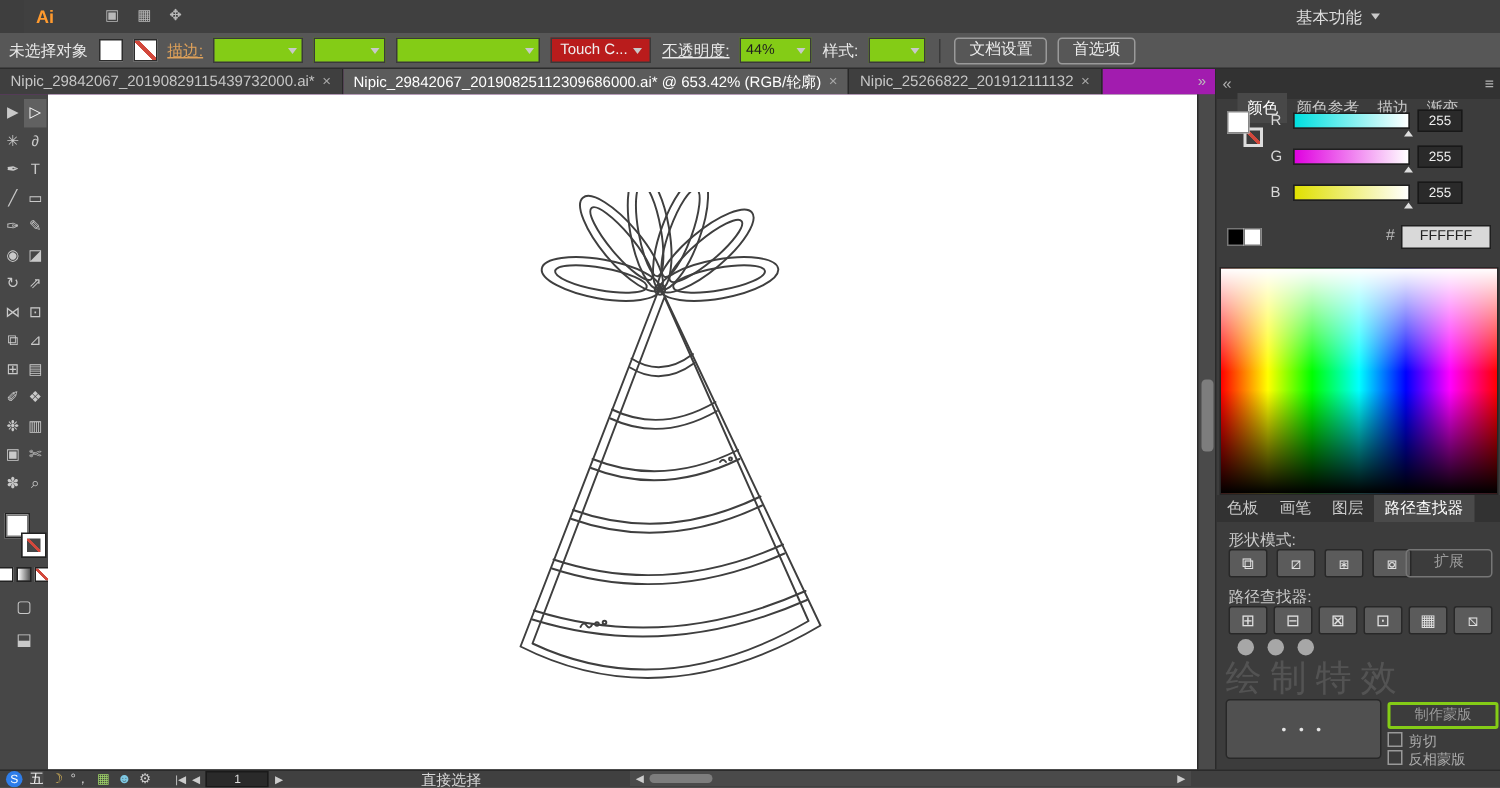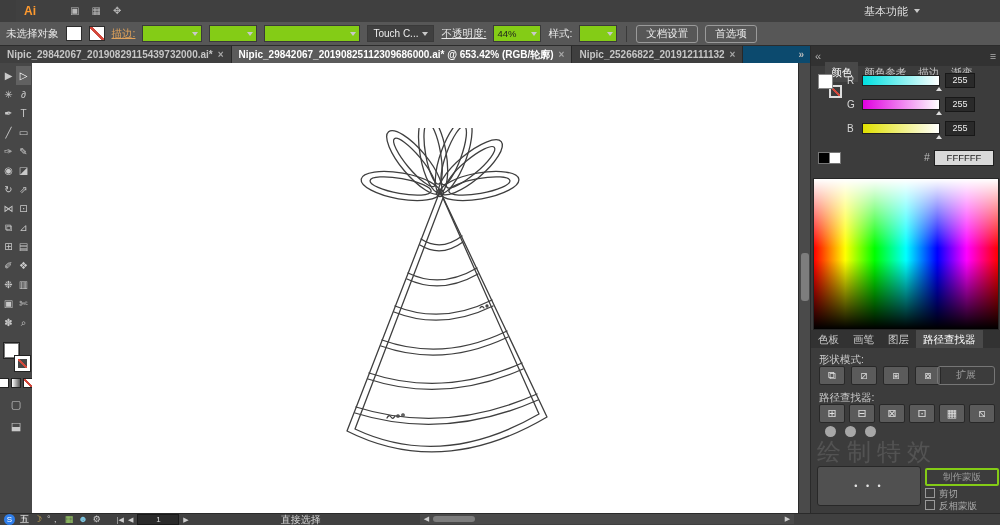--- a/index.html
+++ b/index.html
@@ -21,30 +21,30 @@
   #controlbar{position:absolute;left:0;top:22px;width:100%;height:24px;background:#575757;
               border-bottom:1px solid #2c2c2c;display:flex;align-items:center;gap:7px;
               padding-left:6px;box-sizing:border-box;font-size:10.5px;color:#e8e8e8;}
   .swatch{width:14px;height:13px;border:1px solid #2c2c2c;background:#fff;flex:0 0 auto;}
   .stroke-none{background:linear-gradient(45deg,transparent 42%,#d2483c 42%,#d2483c 58%,transparent 58%),#fff;}
   .cb-link{text-decoration:underline;white-space:nowrap;}
   .stroke-link{color:#e0a25a;}
   .cb-drop{height:15px;background:#84cc16;border:1px solid #3a3a3a;display:flex;align-items:center;
            padding:0 3px;flex:0 0 auto;color:#222;font-size:9px;}
   .w52{width:52px;} .w40{width:40px;} .w88{width:88px;} .w46{width:40px;} .w34{width:30px;}
-  .cb-box{height:15px;background:#404040;border:1px solid #3a3a3a;display:flex;align-items:center;
+  .cb-box{height:15px;background:#b91c1c;border:1px solid #3a3a3a;display:flex;align-items:center;
           gap:4px;padding:0 5px;font-size:10px;color:#eee;flex:0 0 auto;}
   .cb-sep{width:1px;height:16px;background:#3a3a3a;margin:0 2px;}
   .cb-btn{height:16px;border:1px solid #9a9a9a;border-radius:3px;padding:0 9px;line-height:15px;
           color:#ececec;white-space:nowrap;flex:0 0 auto;}
   .cb-drop .val{margin-right:auto;color:#1e1e1e;font-size:9.5px;}
 
   
-  #tabbar{position:absolute;left:0;top:46px;width:810px;height:17px;background:#0c4a6e;
-          display:flex;font-size:10px;color:#c6c6c6;overflow:hidden;font-weight:bold;}
+  #tabbar{position:absolute;left:0;top:46px;width:810px;height:17px;background:#a21caf;
+          display:flex;font-size:10px;color:#c6c6c6;overflow:hidden;}
   .doc-tab{display:flex;align-items:center;gap:5px;padding:0 7px;background:#3f3f3f;
            border-right:1px solid #282828;white-space:nowrap;overflow:hidden;min-width:0;}
   .doc-tab.fixed{flex-shrink:0;}
   .doc-tab.active{background:#5b5b5b;color:#fff;}
   .tab-title{overflow:hidden;text-overflow:clip;white-space:nowrap;}
   .tab-close{color:#a8a8a8;font-size:10px;}
   #tab-overflow{margin-left:auto;padding:0 6px;line-height:17px;color:#bbb;flex-shrink:0;}
 
   
   #toolbar{position:absolute;left:0;top:63px;width:32px;height:450px;background:#474747;

